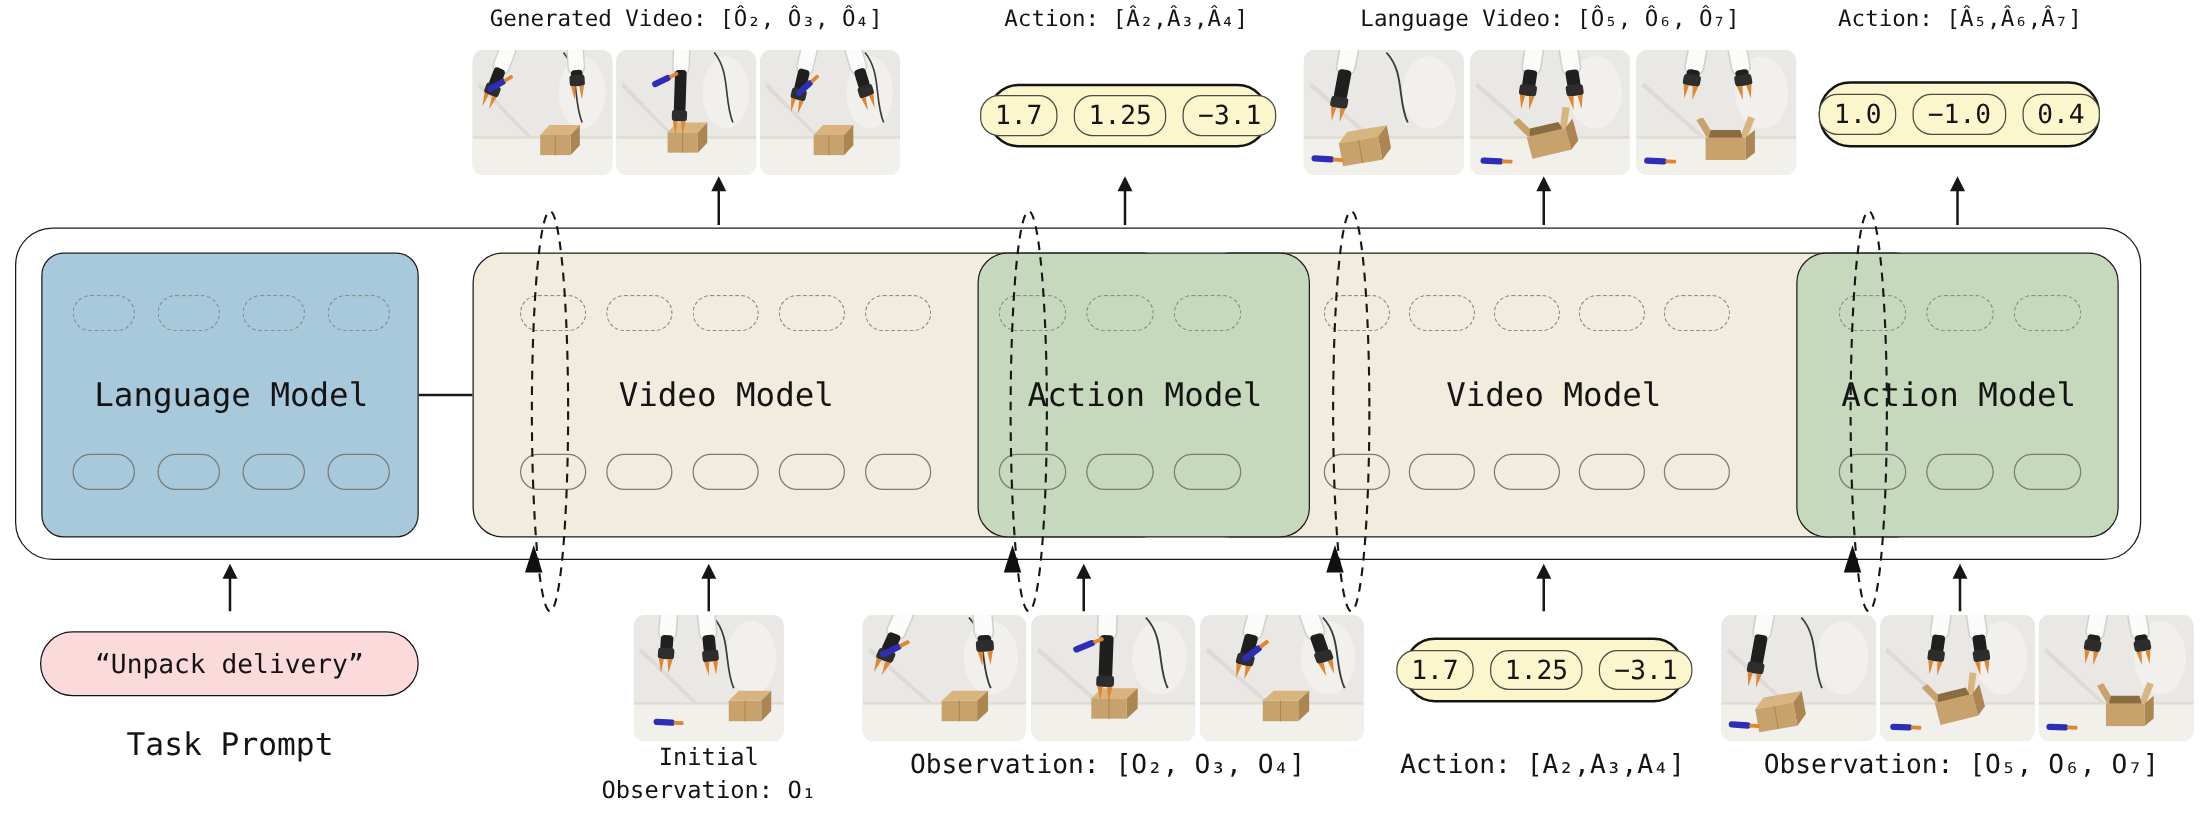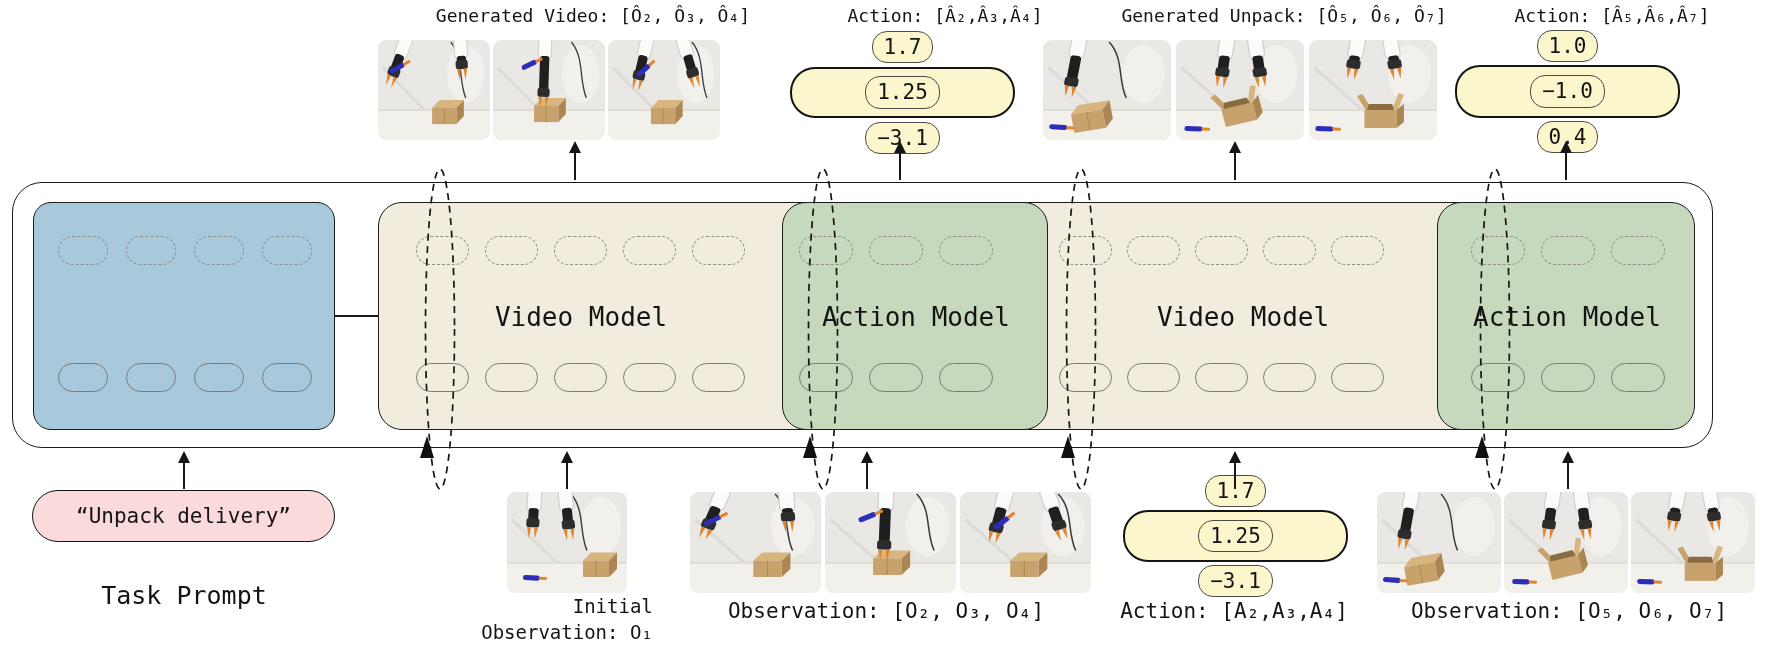--- a/index.html
+++ b/index.html
@@ -1,24 +1,24 @@
 <!DOCTYPE html>
 <html><head>
 <meta charset="utf-8">
 <style>
   html,body{margin:0;padding:0;}
   body{
     width:1767px;height:657px;position:relative;overflow:hidden;background:#ffffff;
     font-family:"DejaVu Sans Mono","Liberation Mono",monospace;color:#141414;
   }
   
-  .top-label{position:absolute;top:5px;transform:translateX(-50%);font-size:18px;white-space:pre;margin-left:44px;}
+  .top-label{position:absolute;top:5px;transform:translateX(-50%);font-size:18px;white-space:pre;}
   .bot-label{position:absolute;top:599px;transform:translateX(-50%);font-size:21px;white-space:pre;}
   .init-label{position:absolute;top:593px;left:567px;transform:translateX(-50%);
-    font-size:19px;line-height:26px;text-align:right;white-space:pre-line;}
+    font-size:19px;line-height:26px;text-align:center;white-space:pre-line;}
   .caption{position:absolute;top:581px;left:184px;transform:translateX(-50%);font-size:25px;text-align:right;}
   
   .container{position:absolute;left:12px;top:182px;width:1701px;height:266px;
     border:1.8px solid #1a1a1a;border-radius:30px;background:#fff;box-sizing:border-box;z-index:0;}
   
   .model{position:absolute;top:202px;height:228px;border:1.7px solid #1d1d1d;
     border-radius:24px;box-sizing:border-box;}
   .m0{left:33px;width:302px;background:#a8c8dc;border-radius:18px;z-index:1;}
   .m1{left:378px;width:560px;background:#f1ecdd;z-index:1;}
   .m2{left:782px;width:266px;background:#c7d9bd;z-index:2;}
@@ -40,34 +40,34 @@
   .arrow-up{position:absolute;width:2px;background:#161616;z-index:4;}
   .arrow-up::after{content:"";position:absolute;top:-11px;left:-5px;width:0;height:0;
     border-left:6px solid transparent;border-right:6px solid transparent;border-bottom:12px solid #161616;}
   .a-top{top:152px;height:28px;}
   .a-bot{top:462px;height:27px;}
   
   .frame{position:absolute;border-radius:9px;overflow:hidden;background:#e9e8e5;}
   .frame svg{display:block;width:100%;height:100%;}
   
   .value-box{position:absolute;background:#fcf6cd;border:2px solid #141414;border-radius:25px;
-    display:flex;align-items:center;justify-content:center;gap:13px;box-sizing:border-box;z-index:3;flex-direction:column;}
+    display:flex;align-items:center;justify-content:center;gap:13px;box-sizing:border-box;z-index:3;}
   .vpill{border:1.5px solid #4c4c44;border-radius:15px;padding:2px 11px;font-size:21px;
     background:#fcf6cd;line-height:1.25;white-space:pre;}
   
-  .prompt-box{position:absolute;left:32px;top:490px;width:303px;height:52px;background:#fadadb;
+  .prompt-box{position:absolute;left:32px;top:505px;width:303px;height:52px;background:#fadadb;
     border:1.8px solid #141414;border-radius:26px;display:flex;align-items:center;justify-content:center;
     font-size:21px;box-sizing:border-box;}
 </style>
 </head>
 <body>
 
 <div class="top-label" style="left:549px">Generated Video: [Ô₂, Ô₃, Ô₄]</div>
 <div class="top-label" style="left:901px">Action: [Â₂,Â₃,Â₄]</div>
-<div class="top-label" style="left:1240px">Generated Unpack: [Ô₅, Ô₆, Ô₇]</div>
+<div class="top-label" style="left:1240px">Language Video: [Ô₅, Ô₆, Ô₇]</div>
 <div class="top-label" style="left:1568px">Action: [Â₅,Â₆,Â₇]</div>
 
 <div class="frame" style="left:378px;top:40px;width:112px;height:100px">
     <svg viewBox="0 0 120 100" preserveAspectRatio="none">
       <rect width="120" height="100" fill="#e9e8e5"></rect>
     <ellipse cx="94" cy="34" rx="20" ry="29" fill="#f1f0ed"></ellipse>
     <path d="M6 26 L52 70 L50 72 L4 29 Z" fill="#dcdbd7"></path>
     <rect x="0" y="70" width="120" height="30" fill="#f2f0eb"></rect>
     <rect x="0" y="69" width="120" height="2" fill="#dfdcd4"></rect>
       <path d="M78 2 C 92 18, 86 40, 94 58" stroke="#3a3a3a" stroke-width="1.4" fill="none"></path>
@@ -269,20 +269,21 @@
 <div class="container"></div>
 <div class="connector"></div>
 
 <div class="model m0">
   <div class="pill-row row-top" style="--pw:50px;left:24px;gap:18px">
       <div class="pill dashed"></div>
       <div class="pill dashed"></div>
       <div class="pill dashed"></div>
       <div class="pill dashed"></div>
     </div>
+  <div class="model-label" style="left:151px">Language Model</div>
   <div class="pill-row row-bot" style="--pw:50px;left:24px;gap:18px">
       <div class="pill solid"></div>
       <div class="pill solid"></div>
       <div class="pill solid"></div>
       <div class="pill solid"></div>
     </div>
 </div>
 
 <div class="model m1">
   <div class="pill-row row-top" style="--pw:53px;left:37px;gap:16px">

